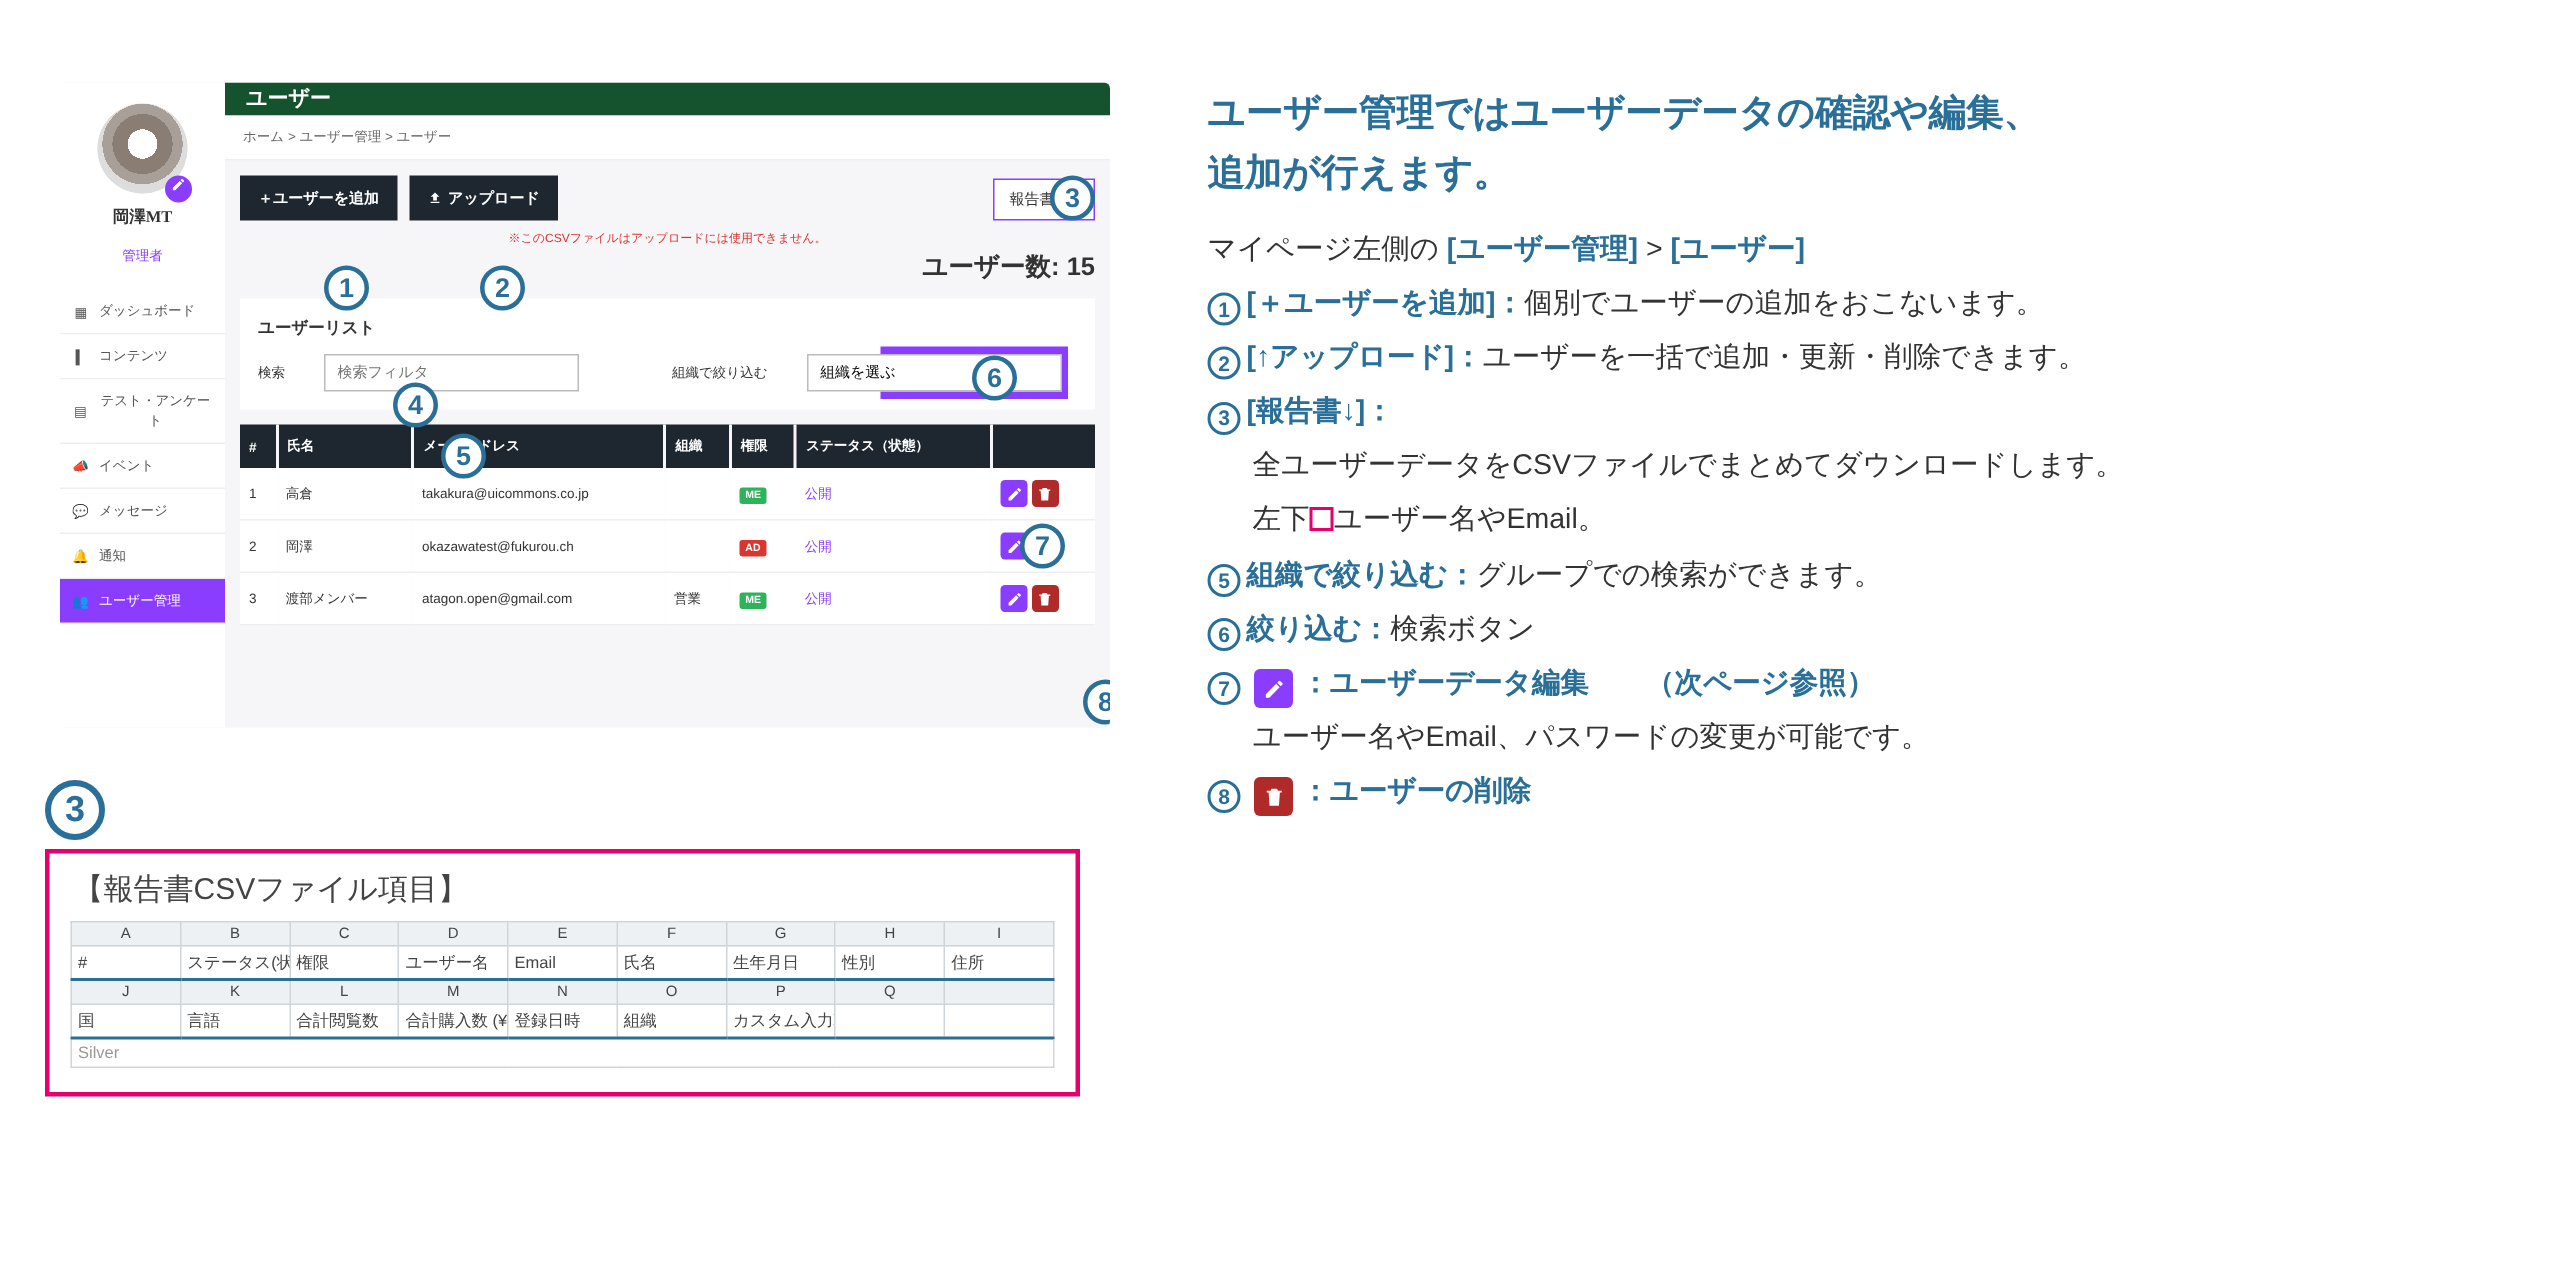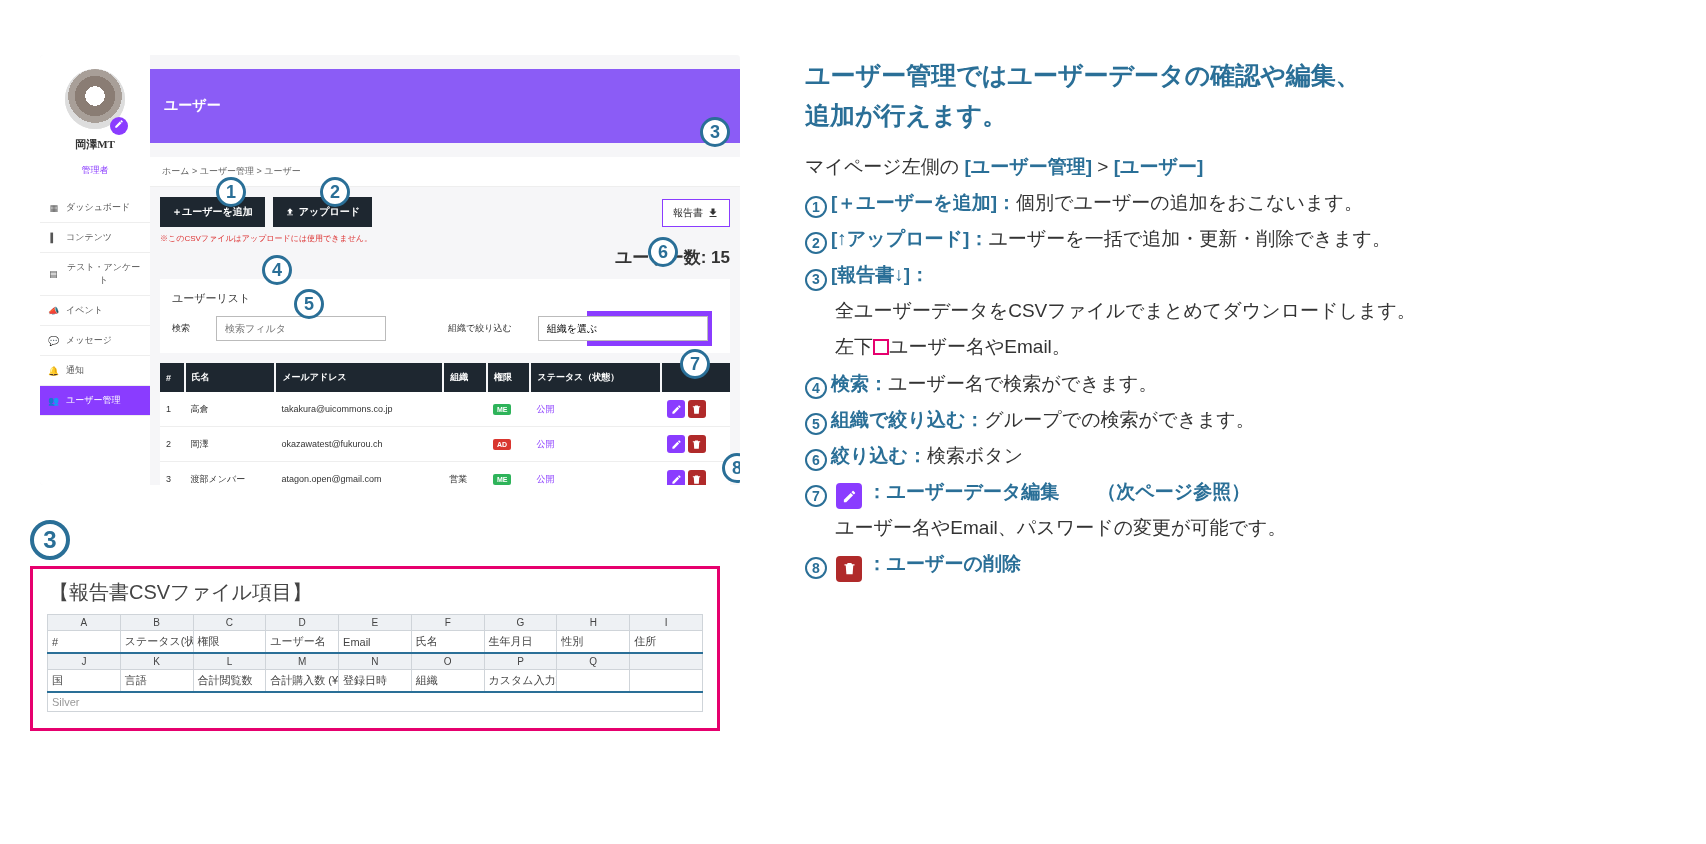--- a/index.html
+++ b/index.html
@@ -59,24 +59,24 @@
   .navitem.active { background: #8a3cff; color: #fff; }
   .navicon { width: 12px; height: 12px; display: inline-flex; align-items:center; justify-content:center; }
 
   .shot-main {
     position: absolute;
     left: 110px; right: 0; top: 0; bottom: 0;
     background: #f6f6f8;
     padding: 0 10px 10px;
   }
   .titlebar {
-    background: #8b5cf6; color: #fff;
+    background: #14532d; color: #fff;
     font-size: 14px; font-weight: 700;
-    padding: 28px 14px;
-    margin: 14px -10px;
+    padding: 2px 14px;
+    margin: 0 -10px;
   }
   .crumbbar {
     background: #fff; font-size: 9px; color: #666;
     padding: 8px 12px; margin: 0 -10px 10px;
     border-bottom: 1px solid #eee;
   }
   .toolbar {
     display: flex; align-items: flex-end; gap: 8px;
     margin: 6px 0;
   }
@@ -88,29 +88,29 @@
     cursor: pointer;
   }
   .btn-outline {
     background: #fff; color: #333;
     border: 1px solid #8a3cff;
     padding: 6px 10px; font-size: 10px;
     display: inline-flex; align-items: center; gap: 4px;
     cursor: pointer;
   }
   .spacer { flex: 1; }
-  .csv-note { font-size: 8px; color: #d33; margin-top: 4px; text-align: left; }
+  .csv-note { font-size: 8px; color: #d33; margin-top: 4px; text-align: center; }
   .usercount { font-size: 17px; font-weight: 700; text-align: right; margin-top: 2px; }
 
   .filterbox {
     background: #fff; padding: 12px; margin-top: 10px;
     display: grid; grid-template-columns: 260px 1fr; gap: 8px 16px;
     align-items: center; position: relative;
   }
-  .filterbox .ftitle { font-size: 11px; font-weight: 400; grid-column: 1 / -1; margin-bottom: 2px; }
+  .filterbox .ftitle { font-size: 11px; font-weight: 700; grid-column: 1 / -1; margin-bottom: 2px; }
   .filterbox label { font-size: 9px; color: #333; }
   .filterrow { display: flex; align-items: center; gap: 26px; }
   .input, .select {
     border: 1px solid #bbb; font-size: 10px;
     padding: 6px 8px; width: 170px; background: #fff;
   }
   .select { appearance: none; position: relative; }
   .btn-purple {
     background: #8a3cff; color: #fff; border: none;
     padding: 10px 40px; font-size: 11px; font-weight: 700;
@@ -440,21 +440,20 @@
   </p>
 
   <p><span class="numc">1</span><span class="blue-b">[＋ユーザーを追加]：</span><span>個別でユーザーの追加をおこないます。</span></p>
 
   <p><span class="numc">2</span><span class="blue-b">[↑アップロード]：</span><span>ユーザーを一括で追加・更新・削除できます。</span></p>
 
   <p><span class="numc">3</span><span class="blue-b">[報告書↓]：</span></p>
   <p class="indent">全ユーザーデータをCSVファイルでまとめてダウンロードします。</p>
   <p class="indent"><span>左下</span><span class="redbox"></span><span>ユーザー名やEmail。</span></p>
 
-  <p><span class="numc">4</span><span class="blue-b">検索：</span><span>ユーザー名で検索ができます。</span></p>
 
   <p><span class="numc">5</span><span class="blue-b">組織で絞り込む：</span><span>グループでの検索ができます。</span></p>
 
   <p><span class="numc">6</span><span class="blue-b">絞り込む：</span><span>検索ボタン</span></p>
 
   <p><span class="numc">7</span>
     <span class="inline-icon edit">
         <svg viewBox="0 0 24 24" fill="currentColor">
           <path d="M3 17.25V21h3.75l11-11.03-3.75-3.75L3 17.25zM20.71 7.04a1 1 0 0 0 0-1.41l-2.34-2.34a1 1 0 0 0-1.41 0l-1.83 1.83 3.75 3.75 1.83-1.83z"></path>
         </svg>

